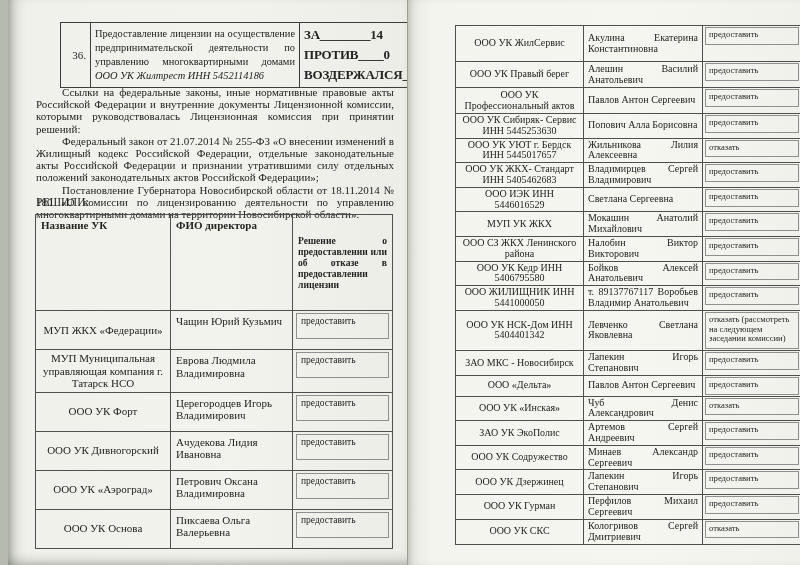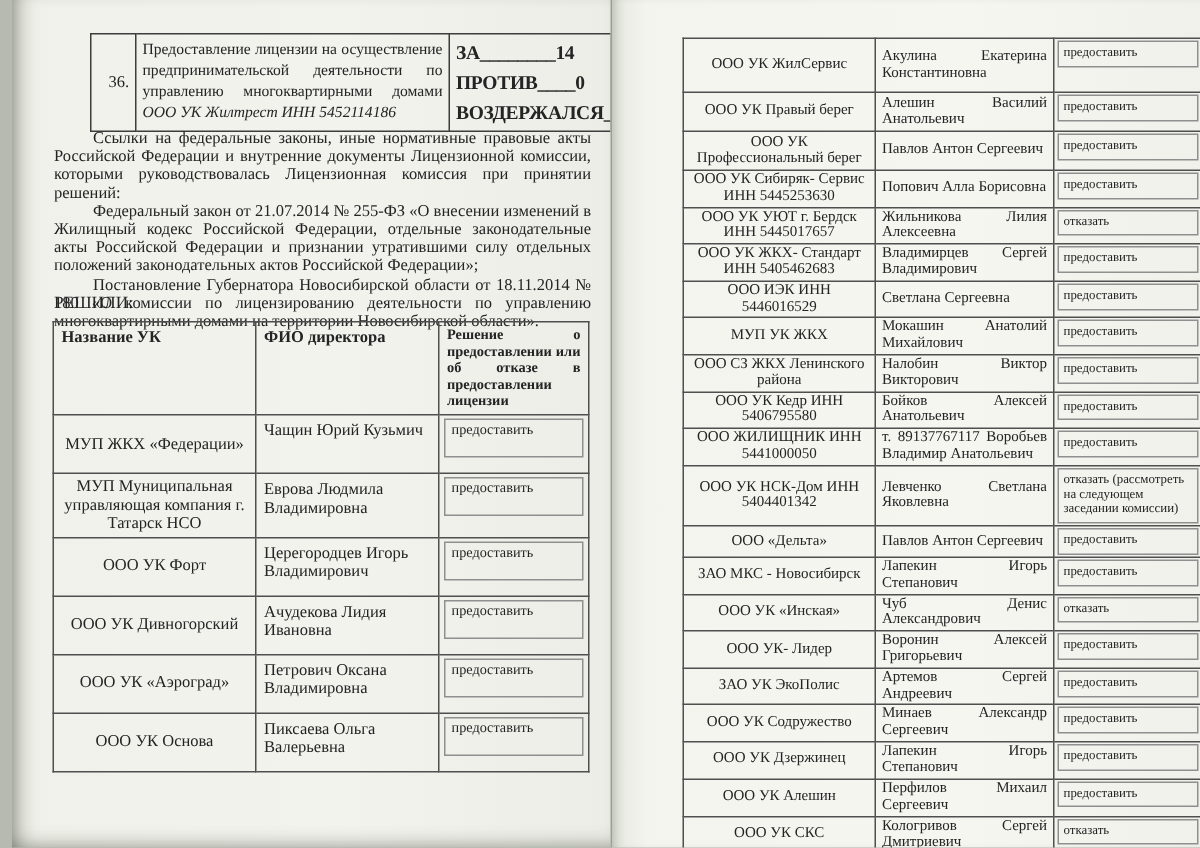--- a/index.html
+++ b/index.html
@@ -51,21 +51,21 @@
   .resolved{position:absolute;left:28px;top:196px;font-size:11.5px;}
 
   
   table.decisions{border-collapse:collapse;table-layout:fixed;background:transparent;}
   table.decisions th,table.decisions td{border:1px solid var(--border);overflow:hidden;}
   table.decisions{border:1.5px solid var(--border);}
 
   .left-decisions{position:absolute;left:27px;top:214px;width:357px;}
   .left-decisions col.c1{width:135px}.left-decisions col.c2{width:122px}.left-decisions col.c3{width:100px}
   .left-decisions th{font-size:11px;text-align:left;vertical-align:top;padding:4px 5px;height:44px;font-weight:bold;}
-  .left-decisions th.h3{font-size:9.6px;line-height:11px;text-align:justify;padding:3px 5px;}
+  .left-decisions th.h3{font-size:9.6px;line-height:11px;text-align:justify;padding:20px 5px;}
   .left-decisions td{height:32px;font-size:11px;line-height:12.5px;padding:2px 5px;}
   .left-decisions td.c-name{text-align:center;vertical-align:middle;}
   .left-decisions td.c-dir{text-align:left;vertical-align:top;padding-top:4px;}
   .left-decisions td.c-dec{vertical-align:top;padding:2px 3px;}
   .left-decisions .decision-box{border:1px solid var(--box-border);font-size:9.5px;line-height:11px;padding:2px 3px 8px 4px;min-height:14px;}
 
   .right-decisions{position:absolute;left:47px;top:25px;width:346px;}
   .right-decisions col.c1{width:128px}.right-decisions col.c2{width:119px}.right-decisions col.c3{width:99px}
   .right-decisions td{font-size:10px;line-height:10.8px;padding:1px 4px;}
   .right-decisions td.c-name{text-align:center;vertical-align:middle;}
@@ -184,21 +184,21 @@
             </td>
           </tr>
           <tr>
             <td class="c-name">ООО УК Правый берег</td>
             <td class="c-dir">Алешин  Василий Анатольевич</td>
             <td class="c-dec">
               <div class="decision-box">предоставить</div>
             </td>
           </tr>
           <tr>
-            <td class="c-name">ООО УК  Профессиональный берег</td>
+            <td class="c-name">ООО УК  Профессиональный актов</td>
             <td class="c-dir">Павлов Антон Сергеевич</td>
             <td class="c-dec">
               <div class="decision-box">предоставить</div>
             </td>
           </tr>
           <tr>
             <td class="c-name">ООО УК Сибиряк- Сервис ИНН 5445253630</td>
             <td class="c-dir">Попович  Алла Борисовна</td>
             <td class="c-dec">
               <div class="decision-box">предоставить</div>
@@ -254,48 +254,41 @@
             </td>
           </tr>
           <tr>
             <td class="c-name">ООО УК НСК-Дом ИНН 5404401342</td>
             <td class="c-dir">Левченко  Светлана Яковлевна</td>
             <td class="c-dec">
               <div class="decision-box">отказать (рассмотреть на следующем заседании комиссии)</div>
             </td>
           </tr>
           <tr>
+            <td class="c-name">ЗАО МКС - Новосибирск</td>
+            <td class="c-dir">Лапекин Игорь Степанович</td>
+            <td class="c-dec">
+              <div class="decision-box">предоставить</div>
+            </td>
+          </tr>
+          <tr>
             <td class="c-name">ООО «Дельта»</td>
             <td class="c-dir">Павлов Антон Сергеевич</td>
             <td class="c-dec">
               <div class="decision-box">предоставить</div>
             </td>
           </tr>
           <tr>
-            <td class="c-name">ЗАО МКС - Новосибирск</td>
-            <td class="c-dir">Лапекин Игорь Степанович</td>
-            <td class="c-dec">
-              <div class="decision-box">предоставить</div>
-            </td>
-          </tr>
-          <tr>
             <td class="c-name">ООО УК «Инская»</td>
             <td class="c-dir">Чуб Денис Александрович</td>
             <td class="c-dec">
               <div class="decision-box">отказать</div>
             </td>
           </tr>
           <tr>
-            <td class="c-name">ООО УК- Лидер</td>
-            <td class="c-dir">Воронин  Алексей Григорьевич</td>
-            <td class="c-dec">
-              <div class="decision-box">предоставить</div>
-            </td>
-          </tr>
-          <tr>
             <td class="c-name">ЗАО УК ЭкоПолис</td>
             <td class="c-dir">Артемов Сергей Андреевич</td>
             <td class="c-dec">
               <div class="decision-box">предоставить</div>
             </td>
           </tr>
           <tr>
             <td class="c-name">ООО УК  Содружество</td>
             <td class="c-dir">Минаев Александр Сергеевич</td>
             <td class="c-dec">
@@ -303,21 +296,21 @@
             </td>
           </tr>
           <tr>
             <td class="c-name">ООО УК  Дзержинец</td>
             <td class="c-dir">Лапекин Игорь Степанович</td>
             <td class="c-dec">
               <div class="decision-box">предоставить</div>
             </td>
           </tr>
           <tr>
-            <td class="c-name">ООО УК Алешин</td>
+            <td class="c-name">ООО УК Гурман</td>
             <td class="c-dir">Перфилов Михаил Сергеевич</td>
             <td class="c-dec">
               <div class="decision-box">предоставить</div>
             </td>
           </tr>
           <tr>
             <td class="c-name">ООО УК СКС</td>
             <td class="c-dir">Кологривов Сергей Дмитриевич</td>
             <td class="c-dec">
               <div class="decision-box">отказать</div>

